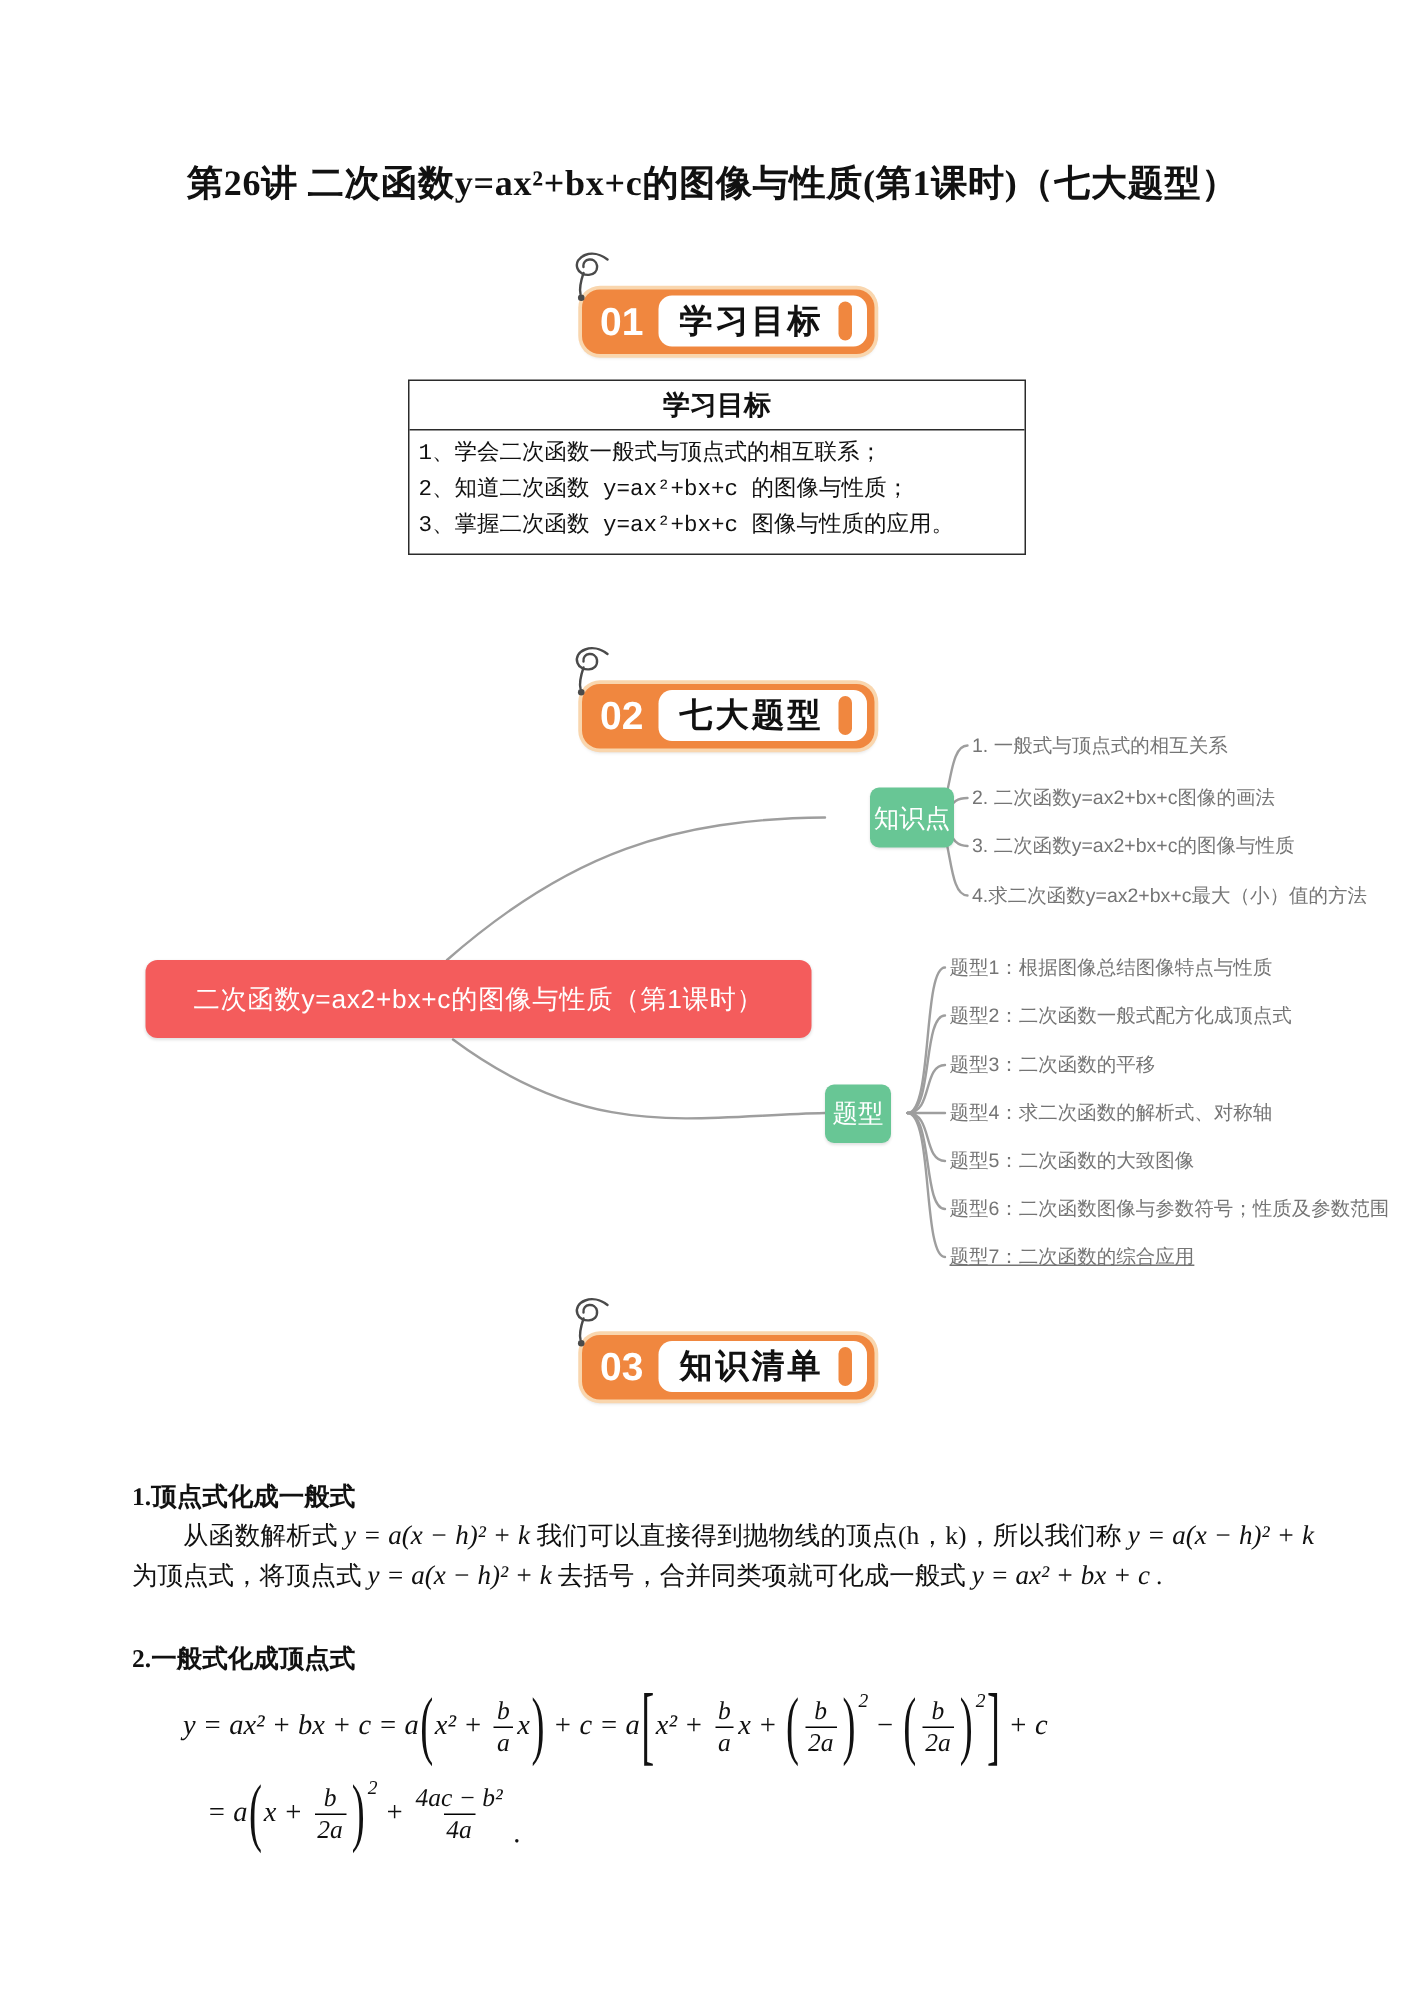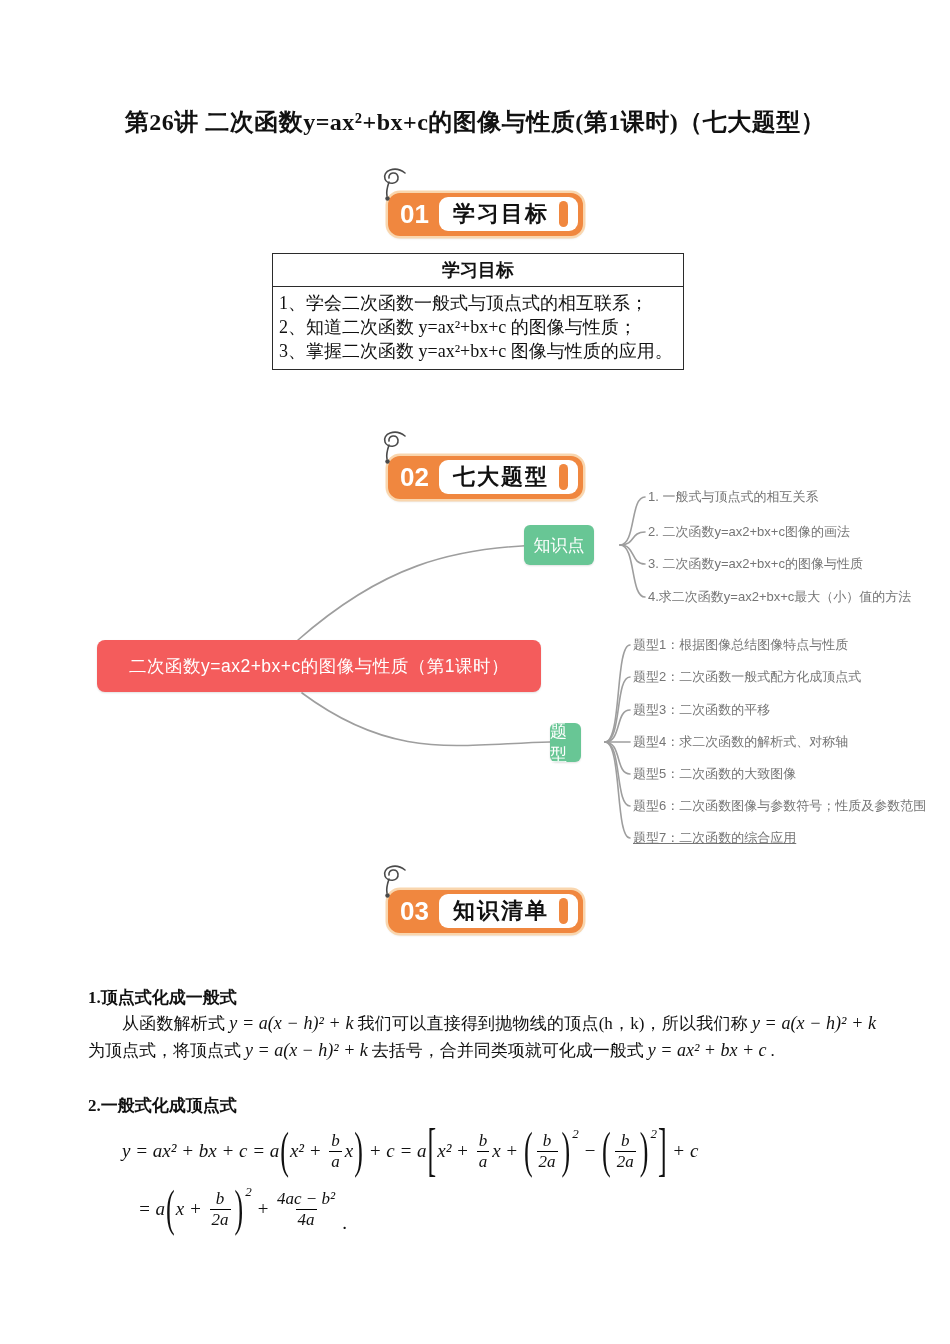--- a/index.html
+++ b/index.html
@@ -22,33 +22,33 @@
   .badge-label{font-size:22px;font-weight:bold;color:#111;letter-spacing:2px;}
   .badge-stub{width:9px;height:26px;background:#f0873f;border-radius:5px;margin-left:10px;}
   .squiggle{position:absolute;left:-13px;top:-27px;}
 
   
   .obj-table{position:absolute;left:272px;top:253px;width:412px;border:1.5px solid #2b2b2b;
              box-sizing:border-box;background:#fff;}
   .obj-header{border-bottom:1.2px solid #2b2b2b;text-align:center;font-weight:bold;
               font-size:18px;padding:4px 0;}
   .obj-body{padding:4px 6px 6px 6px;}
-  .obj-item{font-size:18px;line-height:24px;}
+  .obj-item{font-size:15px;line-height:24px;font-family:Liberation Mono, monospace;}
 
   
   .mindmap{position:absolute;left:0;top:470px;width:950px;height:395px;
            font-family:"Liberation Sans",sans-serif;}
   .mm-svg{position:absolute;left:0;top:0;}
   .mm-root{position:absolute;left:97px;top:170px;width:444px;height:52px;background:#f45c5c;
            border-radius:8px;color:#fff;font-size:17.5px;display:flex;align-items:center;
            justify-content:center;letter-spacing:0.5px;box-shadow:0 1px 2px rgba(0,0,0,.12);}
   .mm-node{position:absolute;background:#68c695;border-radius:6px;color:#fff;font-size:17px;
            display:flex;align-items:center;justify-content:center;box-shadow:0 1px 2px rgba(0,0,0,.12);}
-  .mm-node.knowledge{left:524px;top:55px;width:70px;height:40px;}
-  .mm-node.types{left:550px;top:253px;width:31px;height:39px;}
+  .mm-node.knowledge{left:580px;top:55px;width:56px;height:40px;}
+  .mm-node.types{left:550px;top:253px;width:44px;height:39px;}
   .mm-leaf{position:absolute;font-size:13px;color:#757575;white-space:nowrap;line-height:16px;}
 
   
   .kl-h1{position:absolute;left:88px;top:950px;width:830px;font-size:17px;font-weight:bold;}
   .kl-h1 .omath{font-family:"Liberation Serif",serif;font-style:italic;color:#dd7745;
                 font-size:19px;font-weight:bold;margin:0 5px;}
   .kl-sub1{position:absolute;left:88px;top:986px;font-size:17px;font-weight:bold;}
   .kl-p1{position:absolute;left:88px;top:1010px;width:792px;font-size:17px;line-height:27px;
          text-align:justify;text-indent:2em;}
   .imath{font-family:"Liberation Serif",serif;font-style:italic;font-size:18px;margin:0 4px;}

